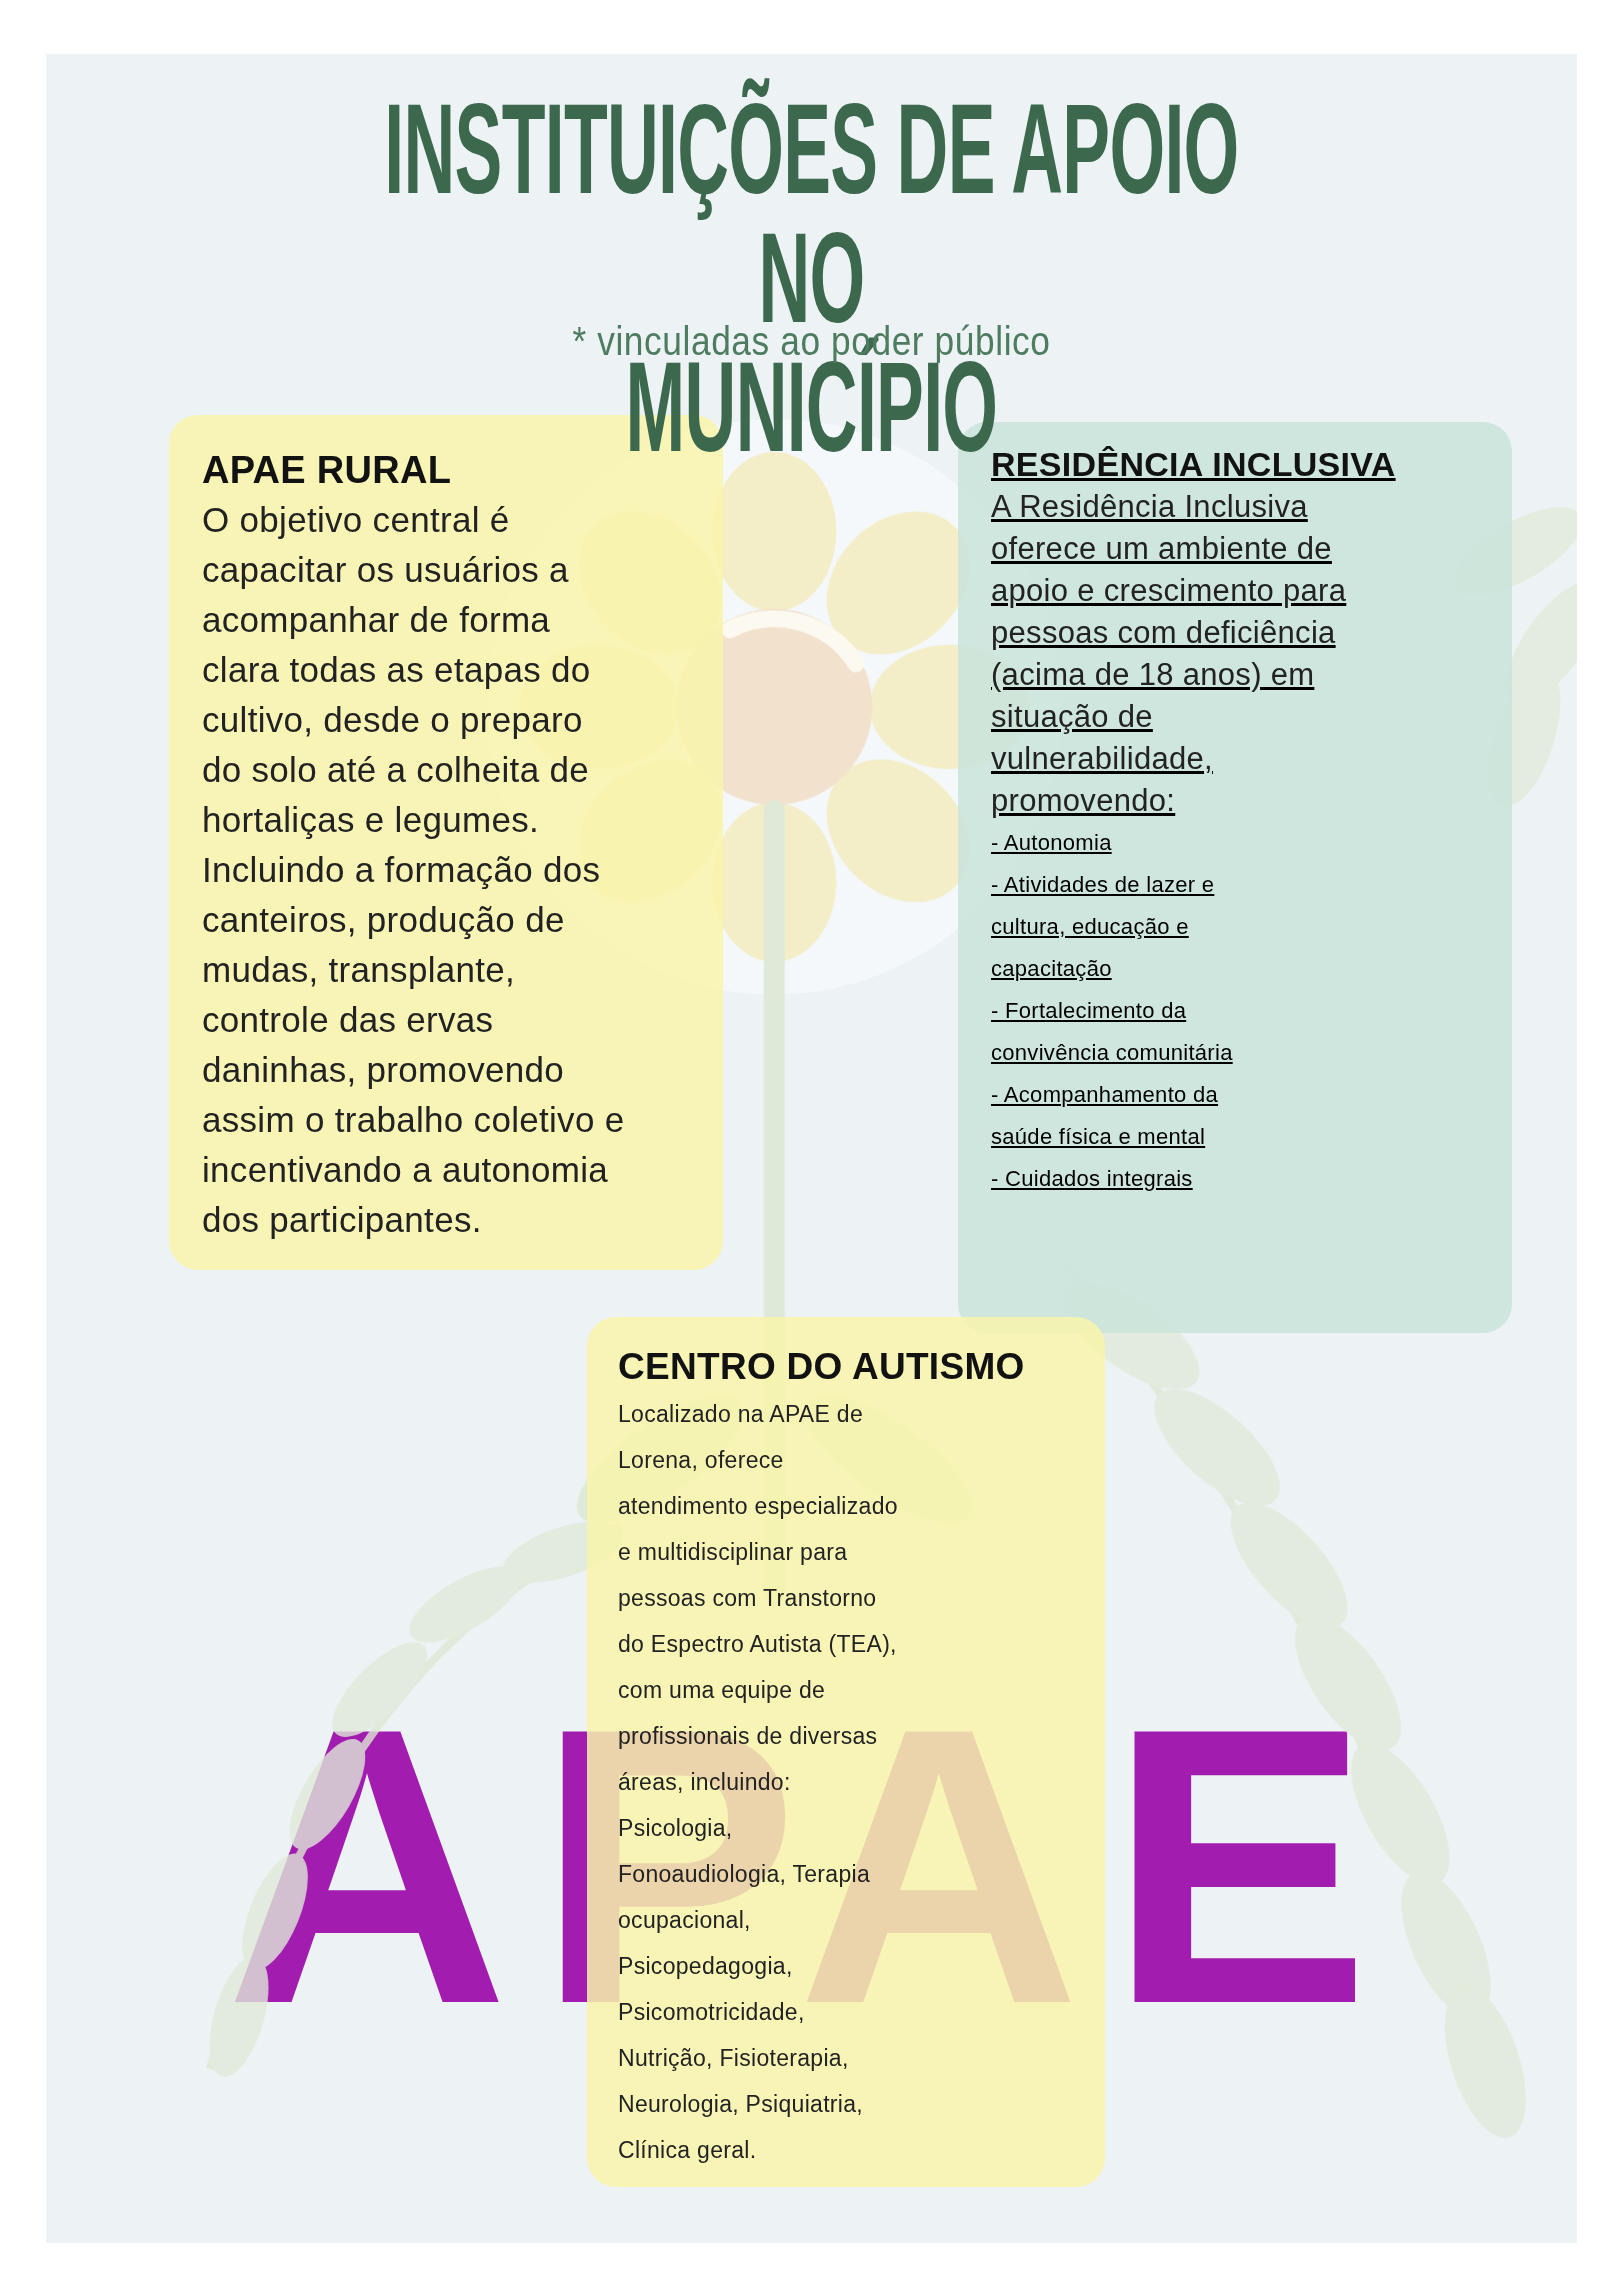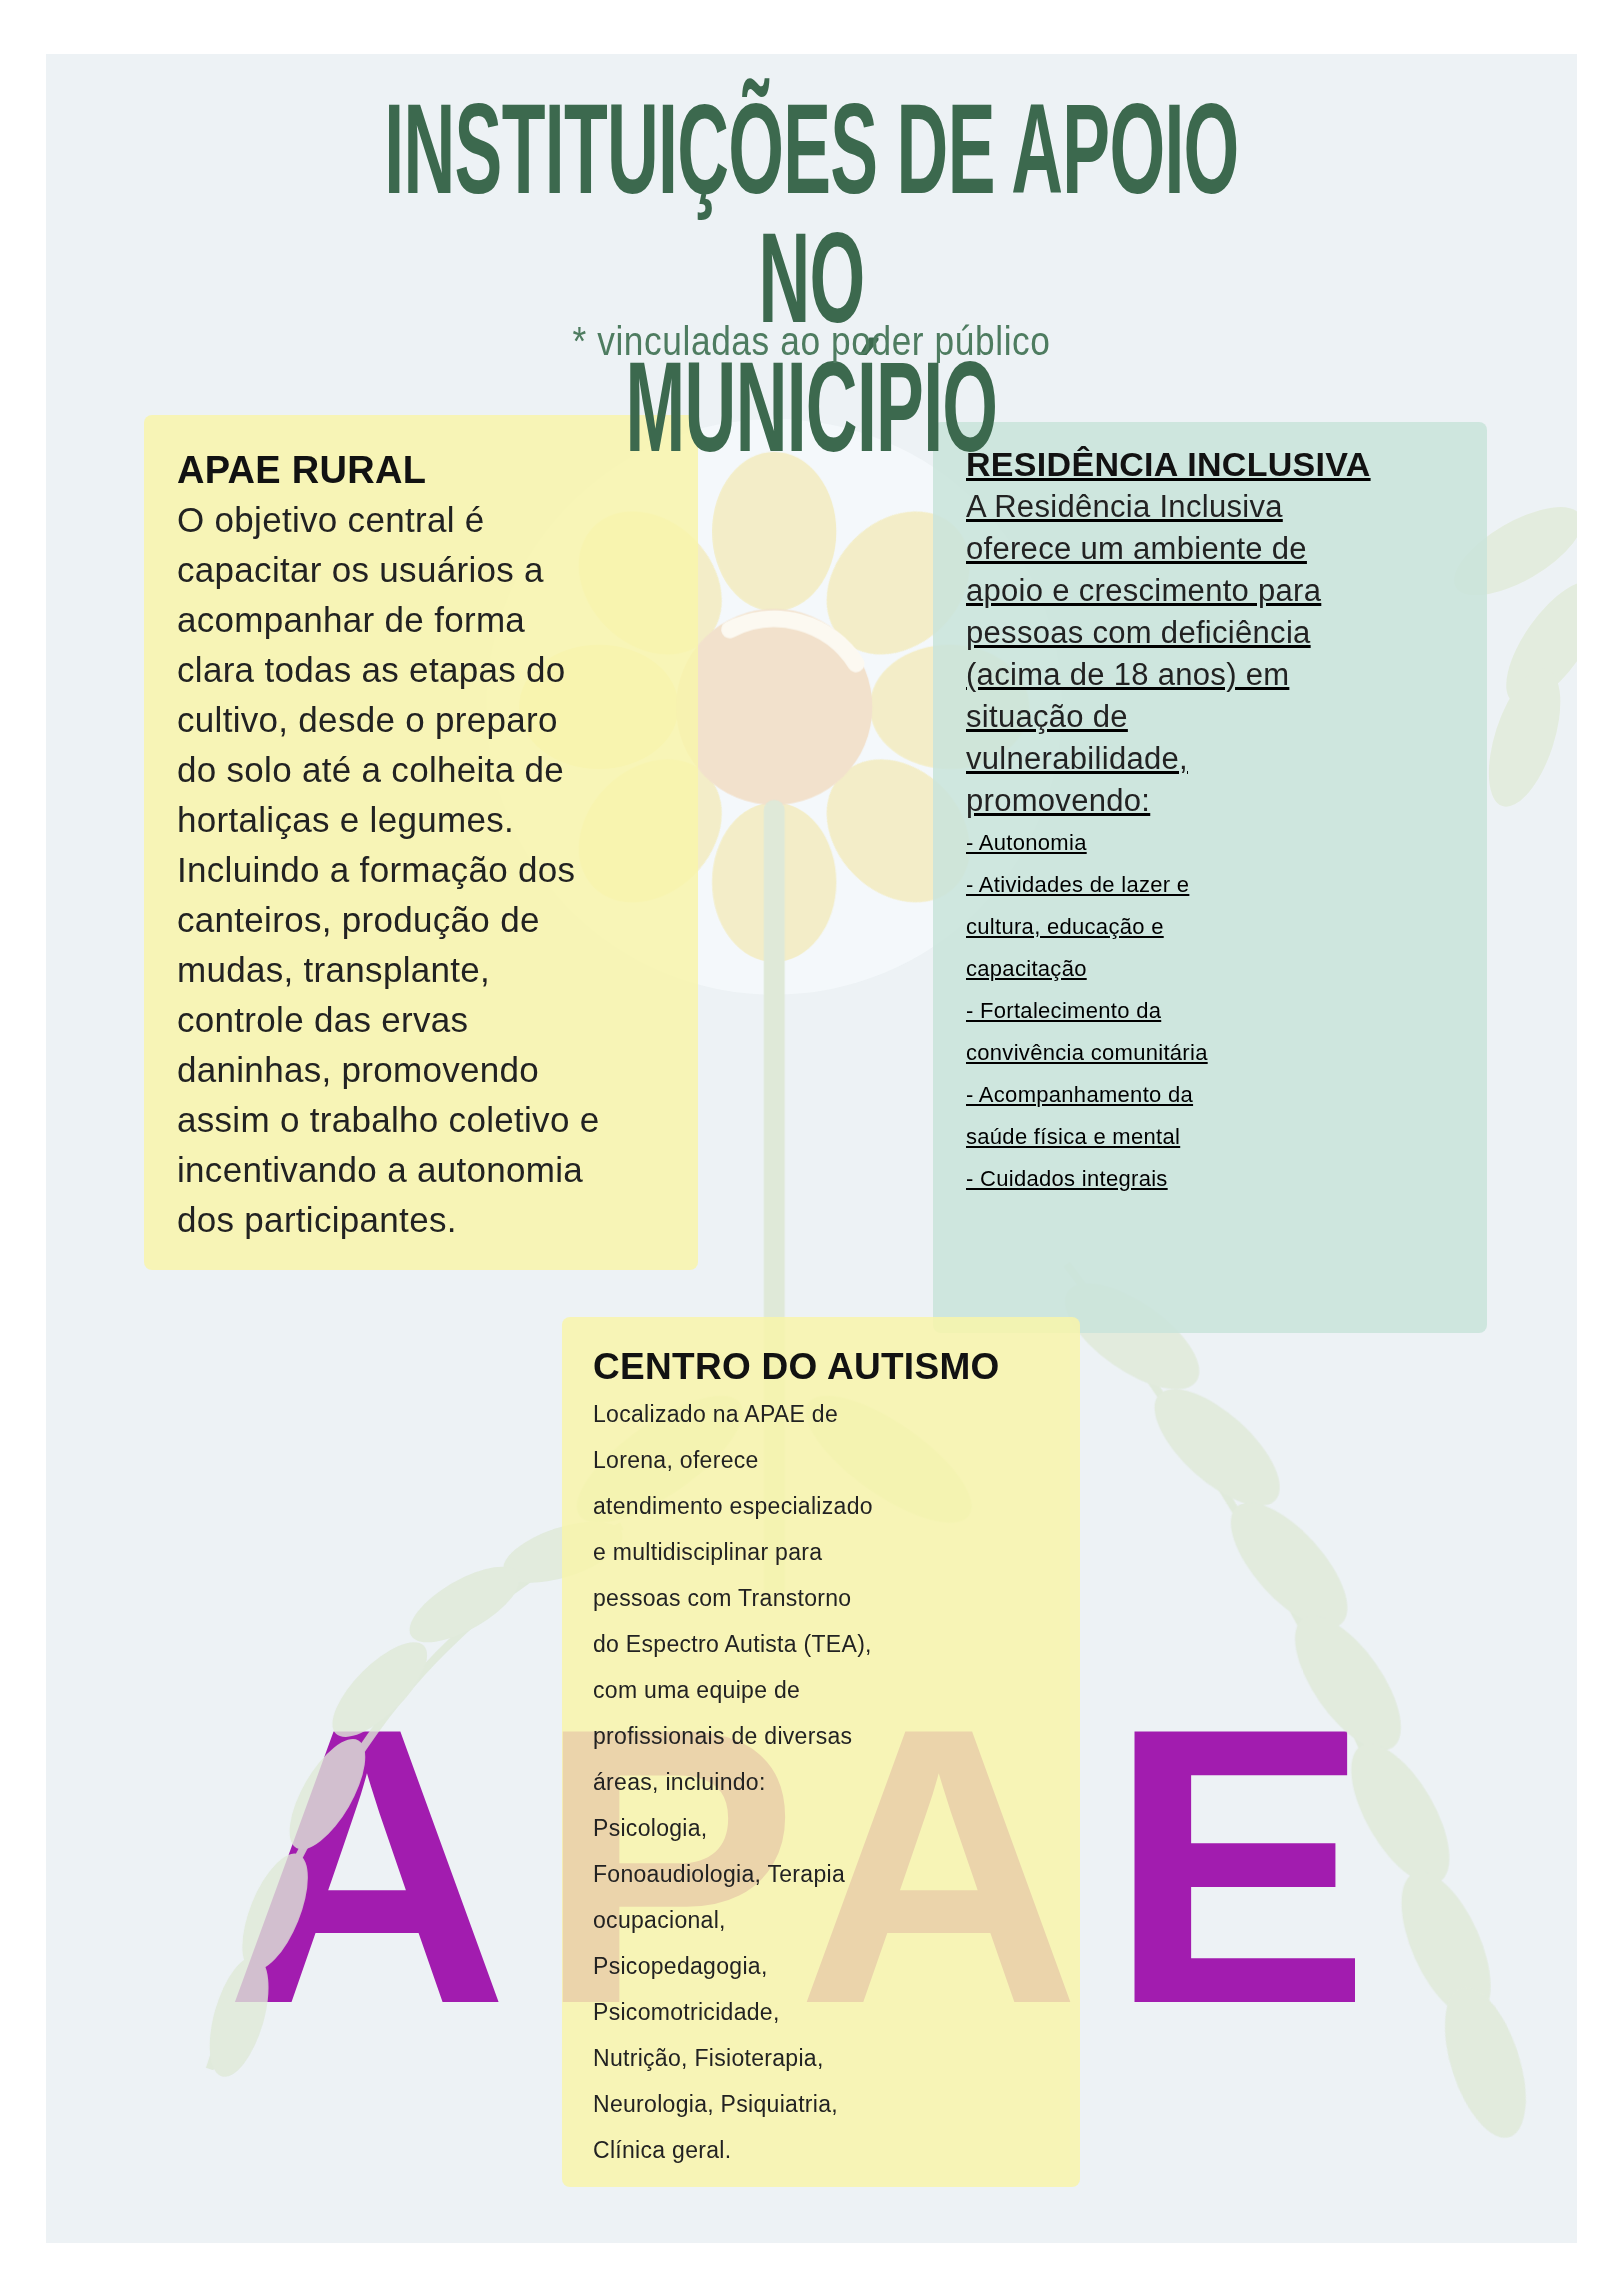--- a/index.html
+++ b/index.html
@@ -26,21 +26,21 @@
     font-size:128px;line-height:129px;letter-spacing:-1.3px;
     transform:scaleX(0.56);
   }
   .page-subtitle{
     position:absolute;top:264px;left:0;width:100%;z-index:4;margin:0;
     text-align:center;color:#4e7c60;font-weight:400;
     font-size:41px;line-height:46px;letter-spacing:0.7px;
     transform:scaleX(0.86);
   }
   
-  .card{position:absolute;border-radius:8px;z-index:3;box-sizing:border-box;}
+  .card{position:absolute;border-radius:29px;z-index:3;box-sizing:border-box;margin-left:25px;}
   .card--yellow{background:rgba(248,244,170,0.85);}
   .card--teal{background:rgba(202,228,219,0.88);}
   #card-apae-rural{left:98px;top:361px;width:554px;height:855px;padding:30px 33px;}
   #card-residencia{left:887px;top:368px;width:554px;height:911px;padding:21px 33px;text-decoration:underline;}
   #card-autismo{left:516px;top:1263px;width:518px;height:870px;padding:26px 31px;}
   .card__title{margin:0;font-weight:700;color:#121212;letter-spacing:0.3px;}
   #card-apae-rural .card__title{font-size:38px;line-height:50px;}
   #card-residencia .card__title{font-size:34px;line-height:43px;}
   #card-autismo .card__title{font-size:37px;line-height:48px;}
   .card__body{margin:0;color:#222222;white-space:pre-line;letter-spacing:0.3px;}

